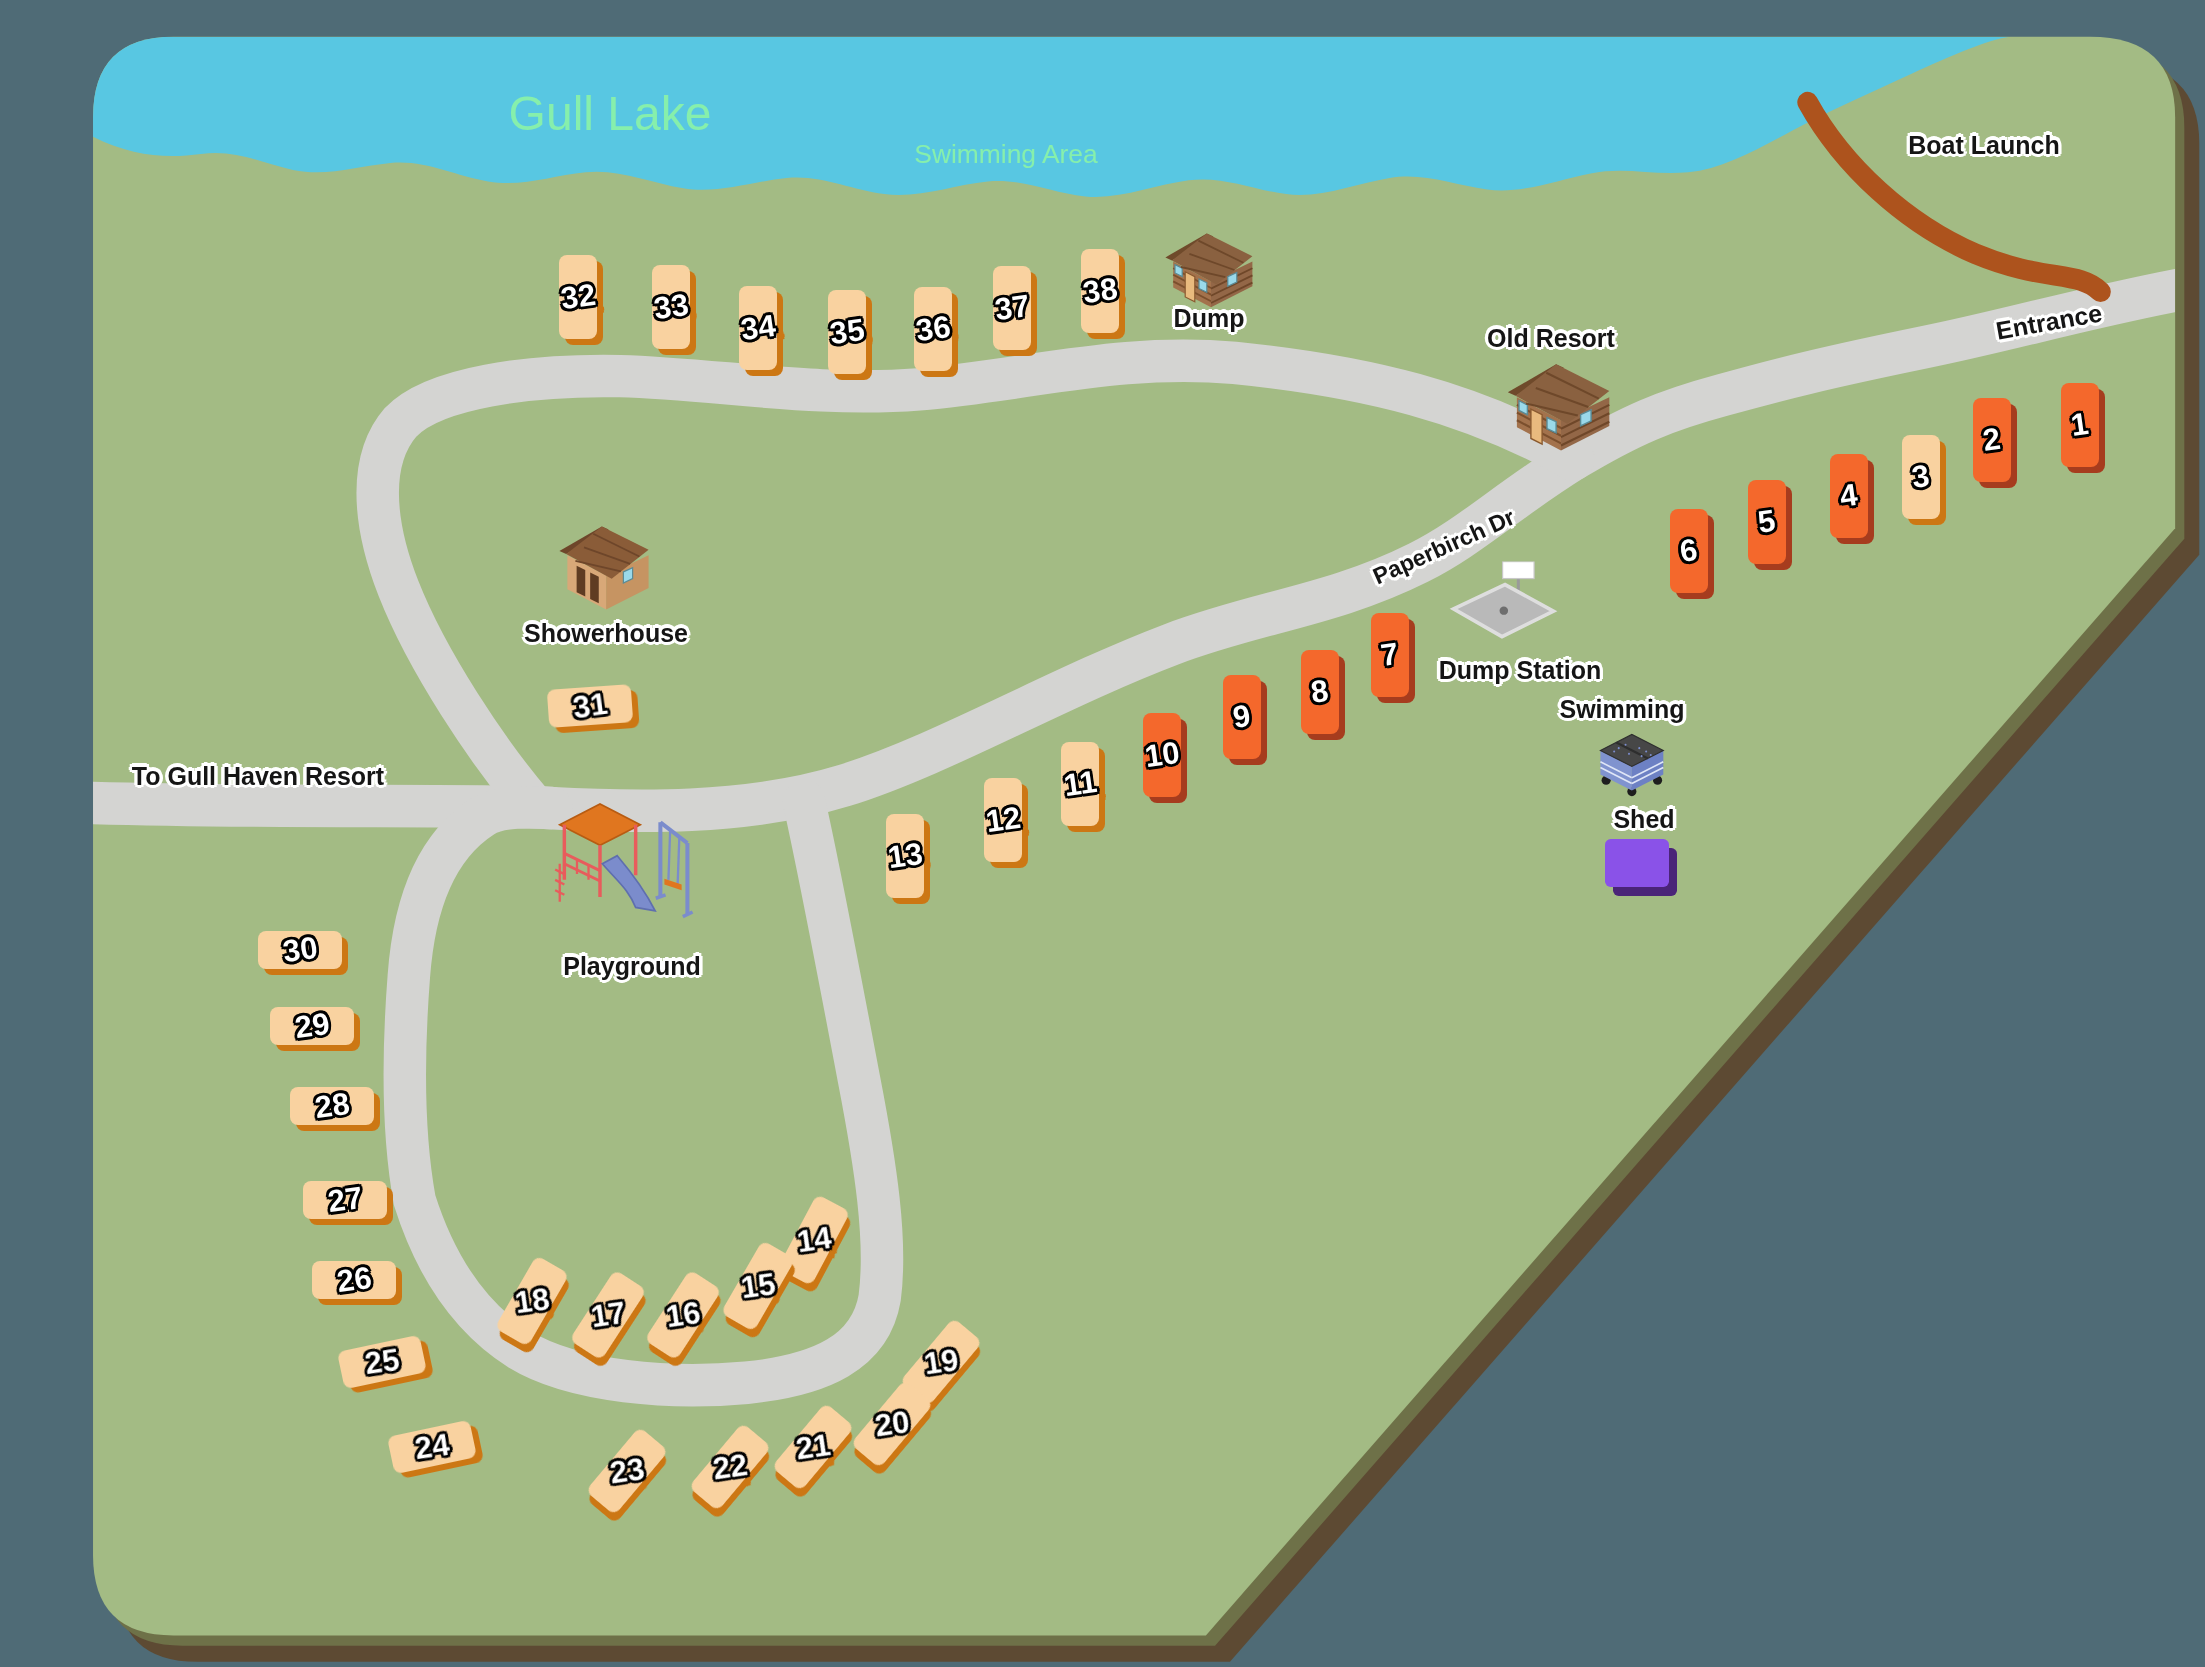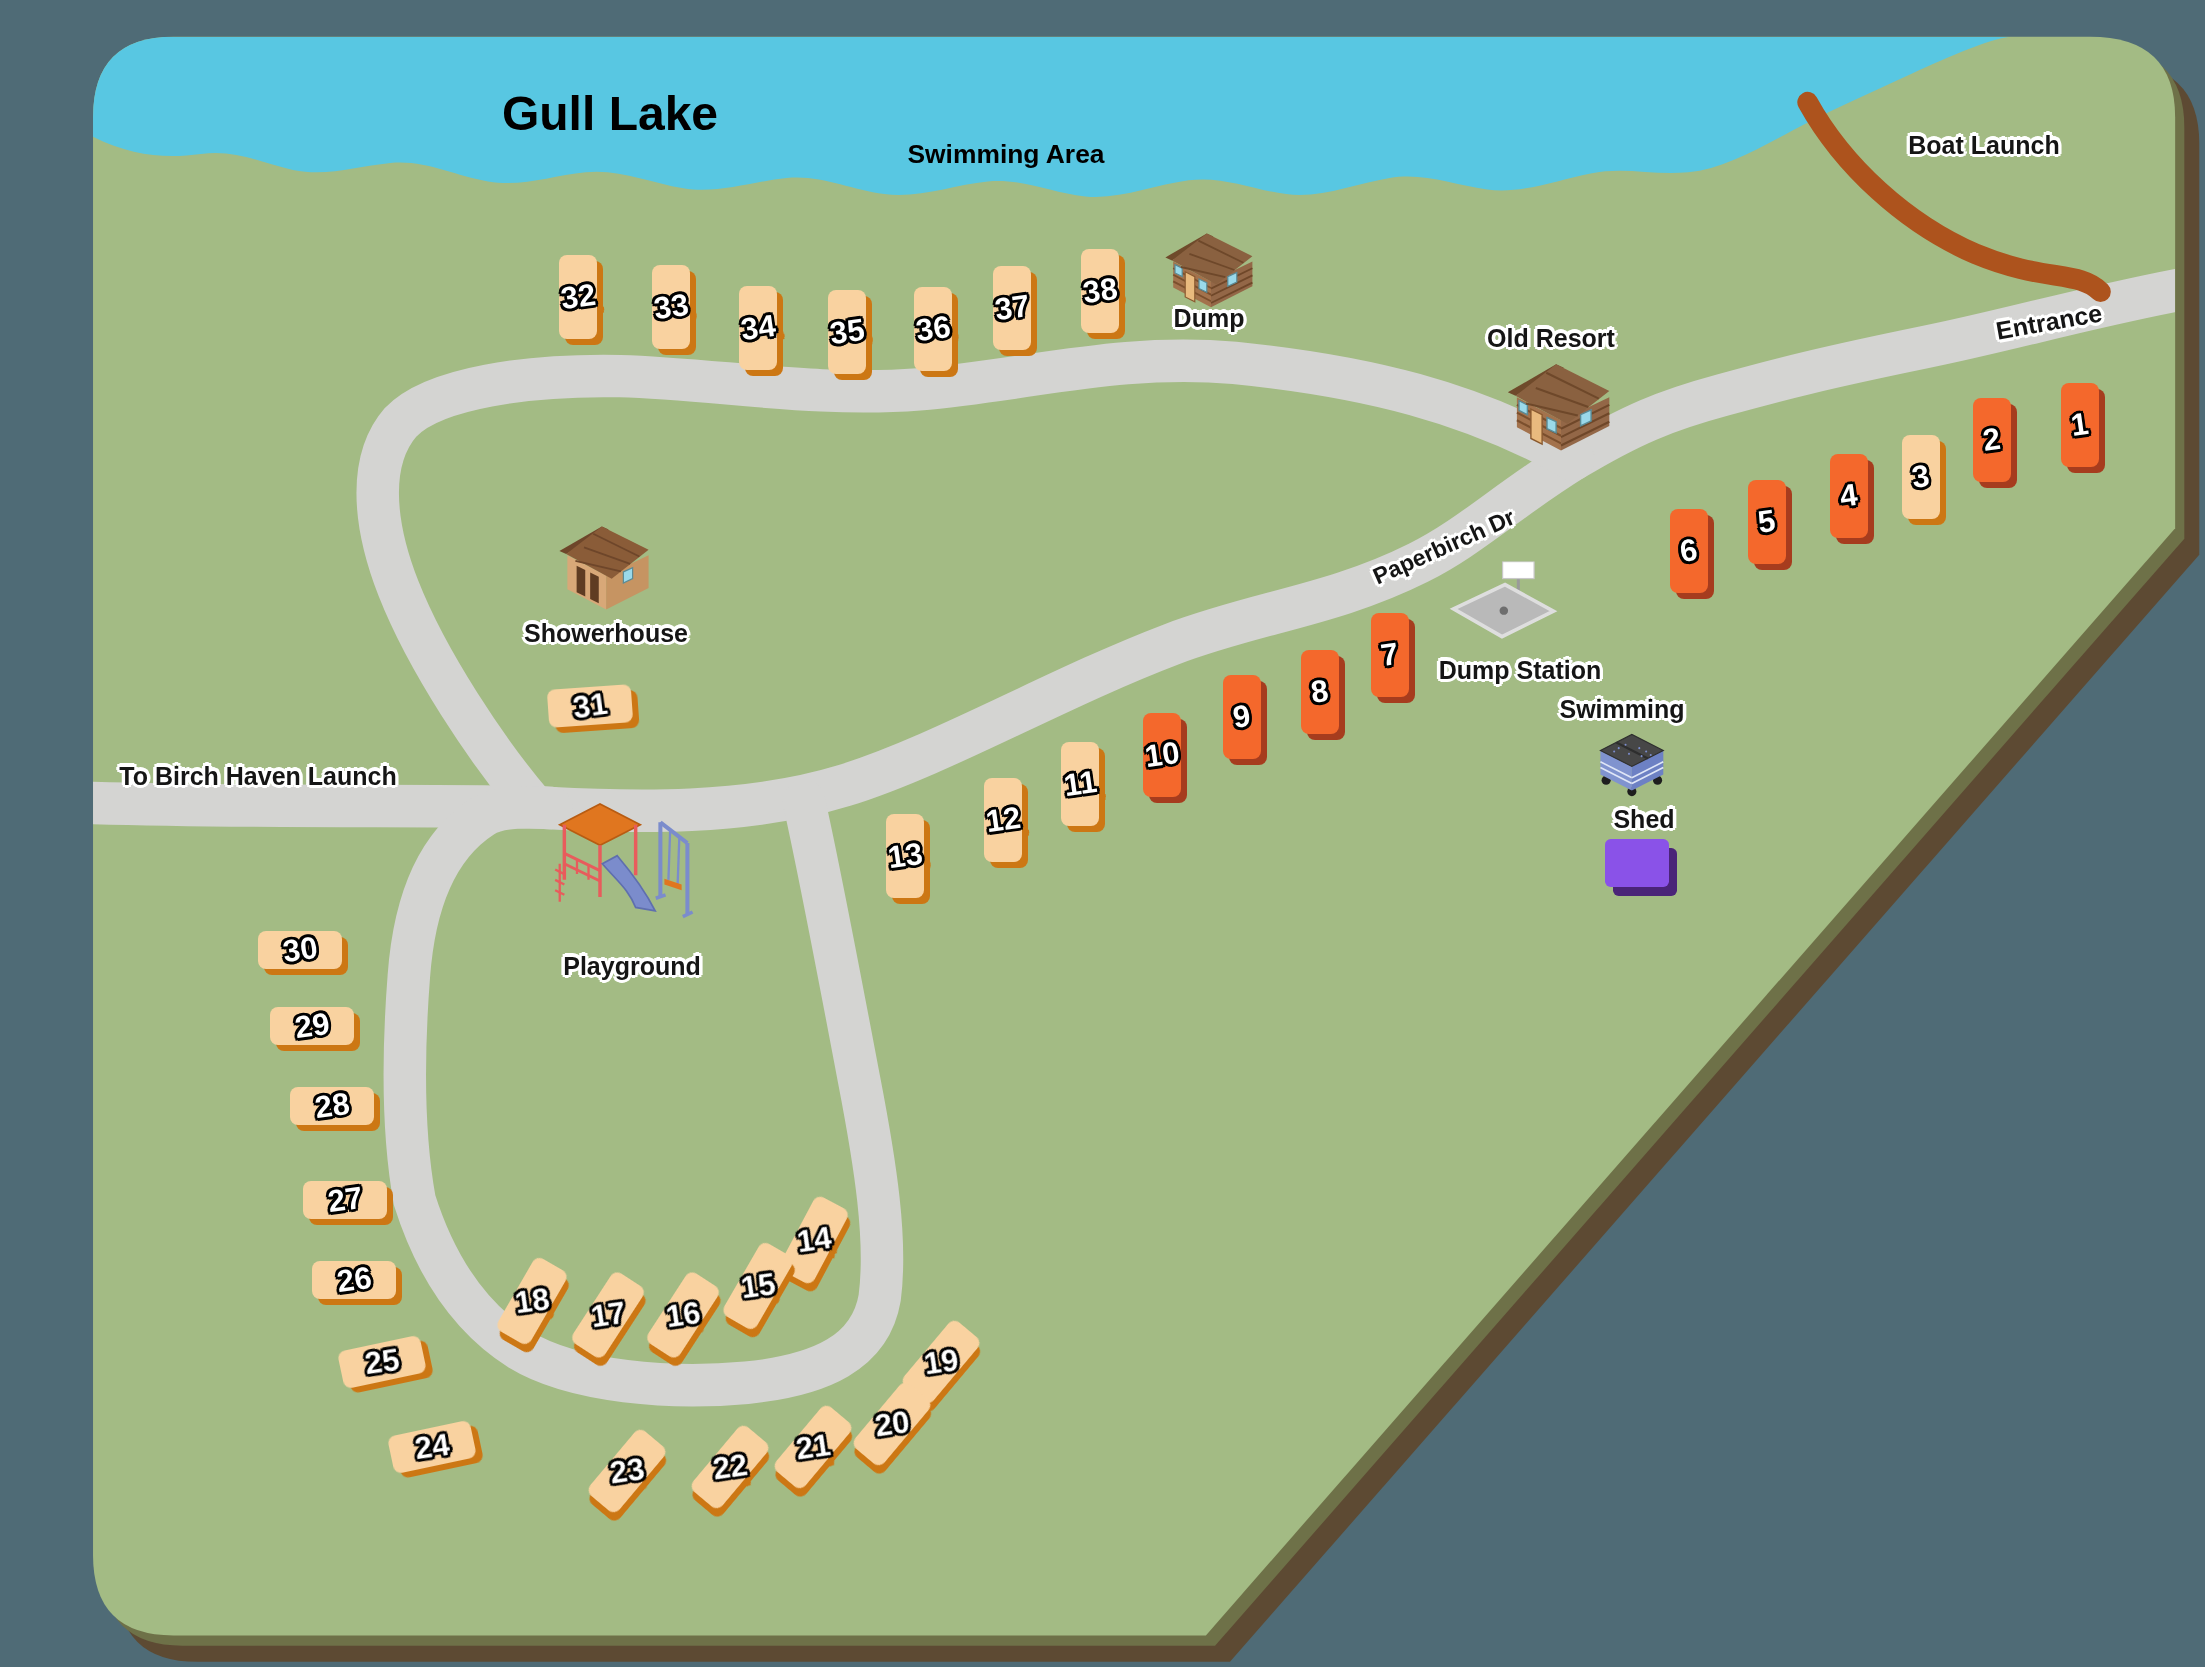--- a/index.html
+++ b/index.html
@@ -3,22 +3,22 @@
 <meta charset="utf-8">
 <style>
   html,body{margin:0;padding:0;background:#4f6b76;}
   #stage{position:relative;width:2205px;height:1667px;overflow:hidden;
          font-family:"Liberation Sans",sans-serif;background:#4f6b76;}
   #basemap{position:absolute;left:0;top:0;}
   .map-label{position:absolute;transform:translate(-50%,-50%);font-weight:bold;
     font-size:25px;color:#151515;white-space:nowrap;z-index:30;
     text-shadow:-3.4px 0 0 #fff,3.4px 0 0 #fff,0 -3.4px 0 #fff,0 3.4px 0 #fff,
                 -2.3px -2.3px 0 #fff,2.3px 2.3px 0 #fff,-2.3px 2.3px 0 #fff,2.3px -2.3px 0 #fff;}
-  .water-label{position:absolute;transform:translate(-50%,-50%);font-weight:bold;
-    color:#000000;white-space:nowrap;z-index:30;text-shadow:none;}
+  .water-label{position:absolute;transform:translate(-50%,-50%);font-weight:normal;
+    color:#86efac;white-space:nowrap;z-index:30;text-shadow:none;}
   #lake-title{font-size:48px;}
   #swim-label{font-size:26.4px;}
   .site{position:absolute;border-radius:8px;display:flex;align-items:center;
     justify-content:center;z-index:20;}
   .site.v{width:38px;height:84px;}
   .site.h{width:84px;height:38px;}
   .site.tan{background:#f9d2a0;filter:drop-shadow(6.9px 6.9px 0 #cc7714);}
   .site.orange{background:#f4682c;filter:drop-shadow(6.9px 6.9px 0 #a63c1e);}
   .site span{font-weight:bold;font-size:31px;color:#fff;
     text-shadow:-2.9px 0 0 #000,2.9px 0 0 #000,0 -2.9px 0 #000,0 2.9px 0 #000,
@@ -75,21 +75,21 @@
       <path fill="none" stroke="#ad531d" stroke-width="36" stroke-linecap="round" d="M 3148,178 C 3210,290 3320,390 3440,442 C 3560,492 3620,470 3658,508"></path>
     </g>
   </svg>
 
   <div id="lake-title" class="water-label" style="left:610px;top:113px;">Gull Lake</div>
   <div id="swim-label" class="water-label" style="left:1006px;top:110px;margin-top:44px;">Swimming Area</div>
 
   <div class="map-label" style="left:1984px;top:145px;">Boat Launch</div>
   <div class="map-label" style="left:2049px;top:322px;transform:translate(-50%,-50%) rotate(-10deg);">Entrance</div>
   <div class="map-label" style="left:1444px;top:547px;transform:translate(-50%,-50%) rotate(-24deg);font-size:23px;">Paperbirch Dr</div>
-  <div class="map-label" style="left:258px;top:776px;">To Birch Haven Launch</div>
+  <div class="map-label" style="left:258px;top:776px;">To Gull Haven Resort</div>
 
   <div class="lm" style="left: 1205px; top: 265px;">
     <svg width="121" height="102" viewBox="0 0 200 170">
       <polygon points="34,74 103,34 114,39 45,79" fill="#6f4a2b"></polygon>
       <polygon points="47,81 47,124 110,157 110,114" fill="#a3724c"></polygon>
       <line x1="47" y1="92" x2="110" y2="125" stroke="#7b4f2d" stroke-width="3"></line>
       <line x1="47" y1="103" x2="110" y2="136" stroke="#7b4f2d" stroke-width="3"></line>
       <line x1="47" y1="114" x2="110" y2="147" stroke="#7b4f2d" stroke-width="3"></line>
       <polygon points="110,114 110,157 179,122 179,81" fill="#936747"></polygon>
       <line x1="110" y1="126" x2="179" y2="92" stroke="#6f4729" stroke-width="3"></line>

